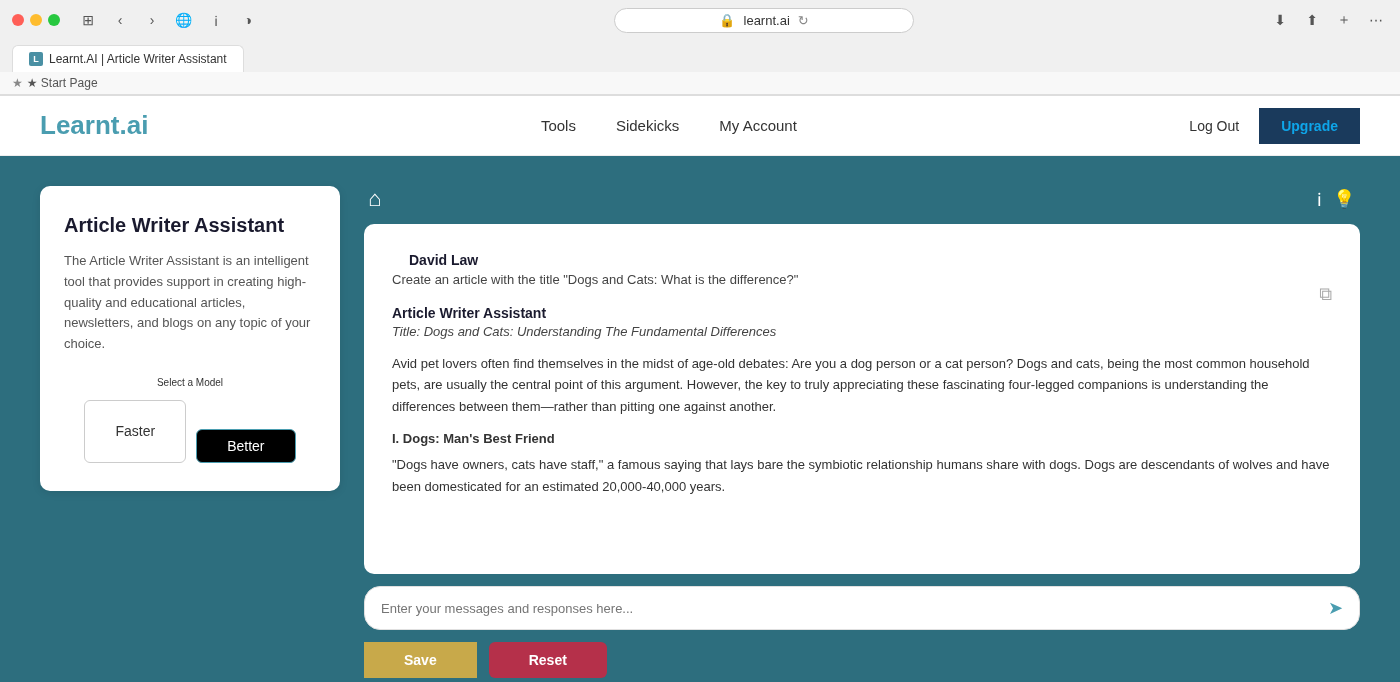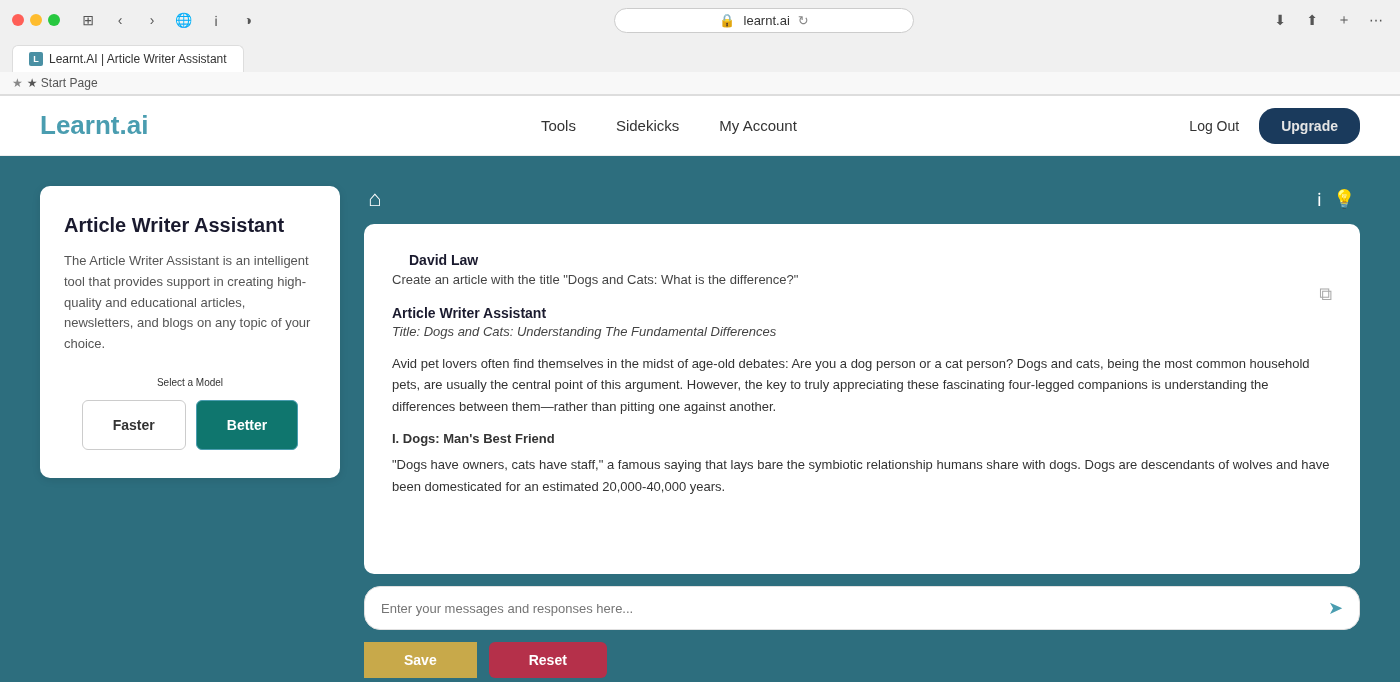--- a/index.html
+++ b/index.html
@@ -28,34 +28,34 @@
     .app-wrapper { height: calc(682px - 40px - 32px - 26px); background: #fff; }
 
     
     .nav { background: #fff; border-bottom: 1px solid #eee; padding: 0 40px; height: 60px; display: flex; align-items: center; justify-content: space-between; }
     .nav-logo { font-size: 26px; font-weight: 700; color: #1a1a2e; }
     .nav-logo span { color: #4a9db0; }
     .nav-links { display: flex; gap: 40px; align-items: center; }
     .nav-link { font-size: 15px; color: #333; text-decoration: none; cursor: pointer; }
     .nav-actions { display: flex; align-items: center; gap: 20px; }
     .logout-link { font-size: 14px; color: #333; cursor: pointer; }
-    .upgrade-btn { background: #1a3a5c; color: #e5e5e5; border: none; border-radius: 16px; padding: 10px 22px; font-size: 14px; font-weight: 600; cursor: pointer; }
+    .upgrade-btn { background: #1a3a5c; color: #0ea5e9; border: none; border-radius: 0; padding: 10px 22px; font-size: 14px; font-weight: 600; cursor: pointer; }
 
     
     .main { background: #2d6e7e; min-height: calc(682px - 60px - 40px - 32px - 26px); padding: 30px 40px; display: flex; gap: 24px; align-items: flex-start; }
 
     
     .sidebar-card { background: #fff; border-radius: 10px; padding: 28px 24px; width: 300px; min-width: 300px; box-shadow: 0 2px 8px rgba(0,0,0,0.1); }
     .sidebar-title { font-size: 20px; font-weight: 700; color: #1a1a2e; margin-bottom: 14px; }
     .sidebar-desc { font-size: 13px; color: #555; line-height: 1.6; margin-bottom: 22px; }
     .model-label { font-size: 10px; color: #333; text-align: center; margin-bottom: 12px; font-weight: 500; }
     .model-buttons { display: flex; gap: 10px; justify-content: center; }
-    .model-btn { padding: 16px 30px; border-radius: 6px; font-size: 14px; font-weight: 700; cursor: pointer; border: 1px solid #ccc; }
+    .model-btn { padding: 8px 30px; border-radius: 6px; font-size: 14px; font-weight: 400; cursor: pointer; border: 1px solid #ccc; }
     .model-btn-faster { background: #fff; color: #333; }
-    .model-btn-better { background: #0f766e; color: #fff; border-color: #4a9db0; }
+    .model-btn-better { background: #000000; color: #fff; border-color: #4a9db0; margin-top: 29px; }
 
     
     .chat-area { flex: 1; display: flex; flex-direction: column; gap: 12px; }
     .chat-topbar { display: flex; justify-content: space-between; align-items: center; padding: 0 4px; }
     .home-btn { color: #fff; font-size: 22px; cursor: pointer; background: none; border: none; }
     .chat-icons { display: flex; gap: 12px; }
     .chat-icon-btn { color: #fff; font-size: 18px; cursor: pointer; background: none; border: none; }
 
     .chat-box { background: #fff; border-radius: 10px; padding: 28px 28px; flex: 1; min-height: 350px; max-height: 365px; overflow-y: auto; position: relative; }
     .msg-user-name { font-size: 14px; font-weight: 700; color: #1a1a2e; margin-bottom: 4px; margin-left: 17px; }

